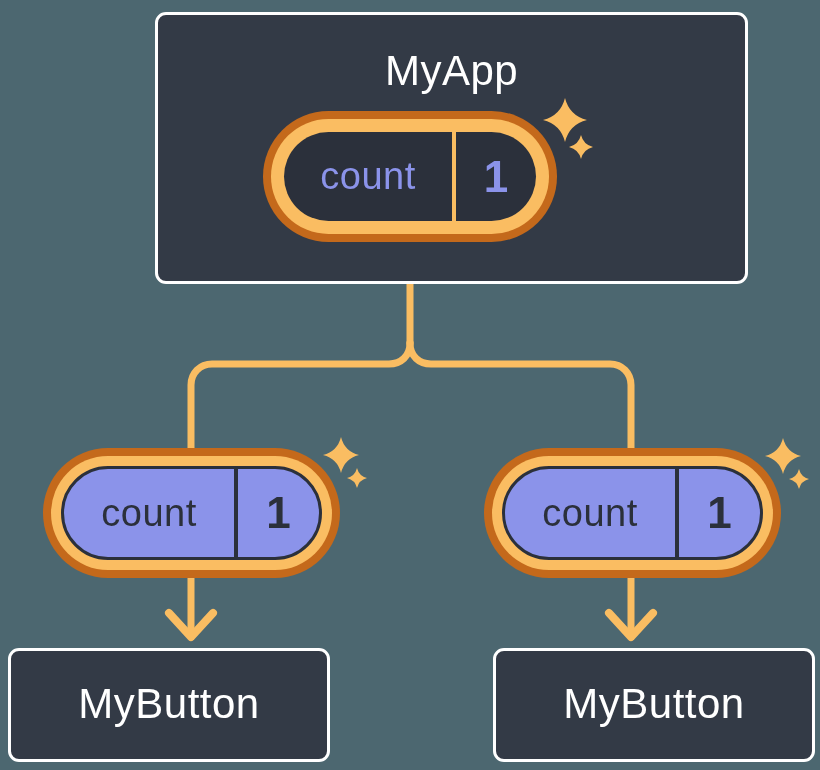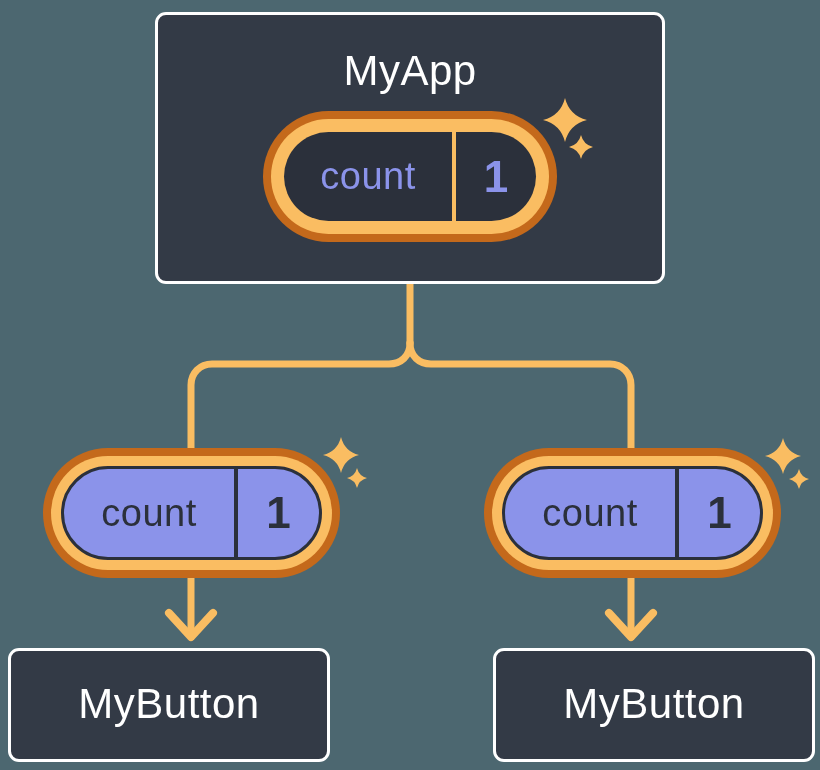--- a/index.html
+++ b/index.html
@@ -17,21 +17,21 @@
   
   .node{
     position:absolute;z-index:2;
     background:#333A46;border:3px solid #FFFFFF;border-radius:11px;
     box-sizing:border-box;
   }
   .node-title{
     position:absolute;left:0;right:0;text-align:center;
     color:#FFFFFF;font-size:42px;font-weight:500;letter-spacing:.5px;
   }
-  .node-root{left:155px;top:12px;width:510px;height:272px;}
+  .node-root{left:155px;top:12px;width:593px;height:272px;}
   .node-root .node-title{top:32px;}
   .node-child{width:322px;height:114px;top:648px;}
   .node-child .node-title{top:50%;transform:translateY(-52%);}
   .node-child-left{left:8px;}
   .node-child-right{left:493px;}
 
   
   .pill{position:absolute;z-index:3;background:#C4691B;}
   .pill,.pill *{box-sizing:border-box;}
   .pill-ring{position:absolute;inset:8px;background:#FABD62;}

